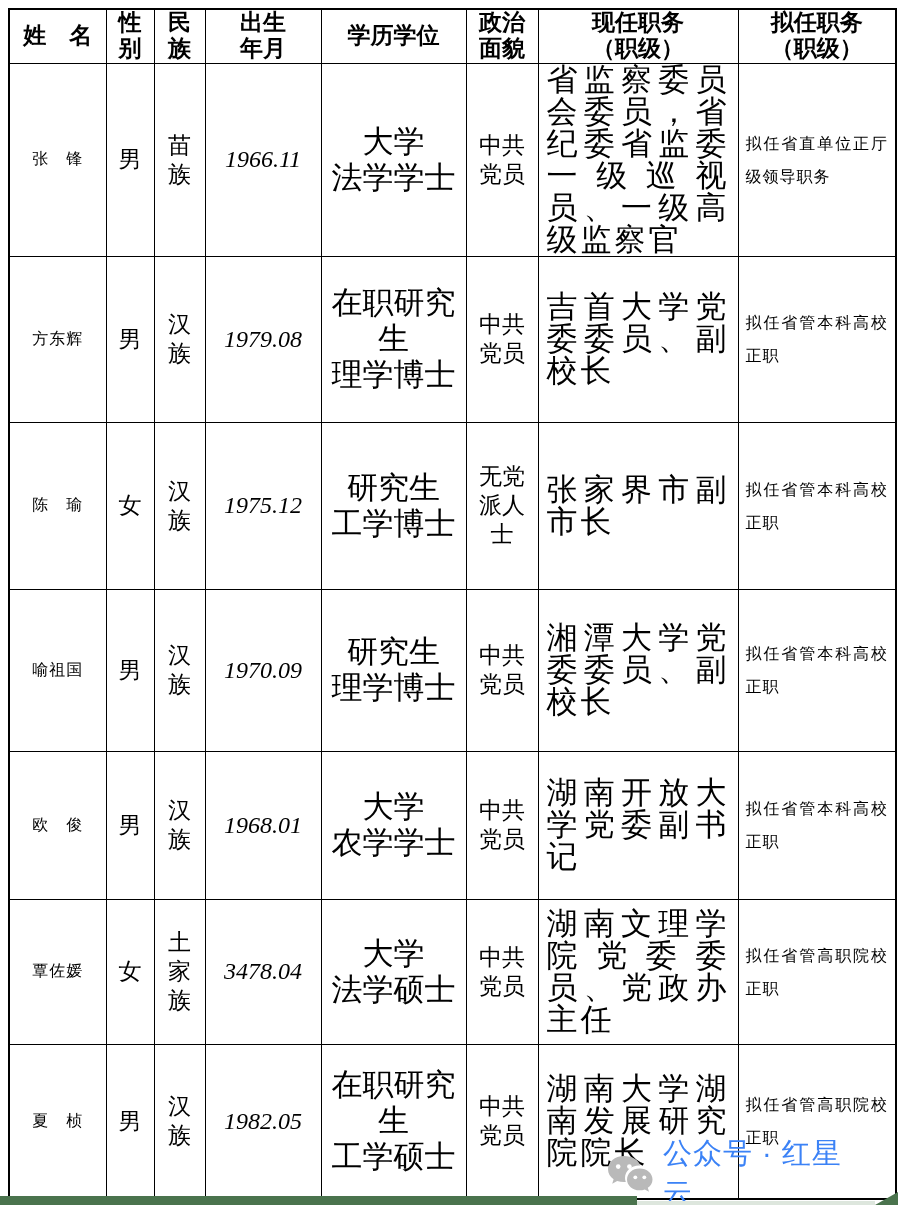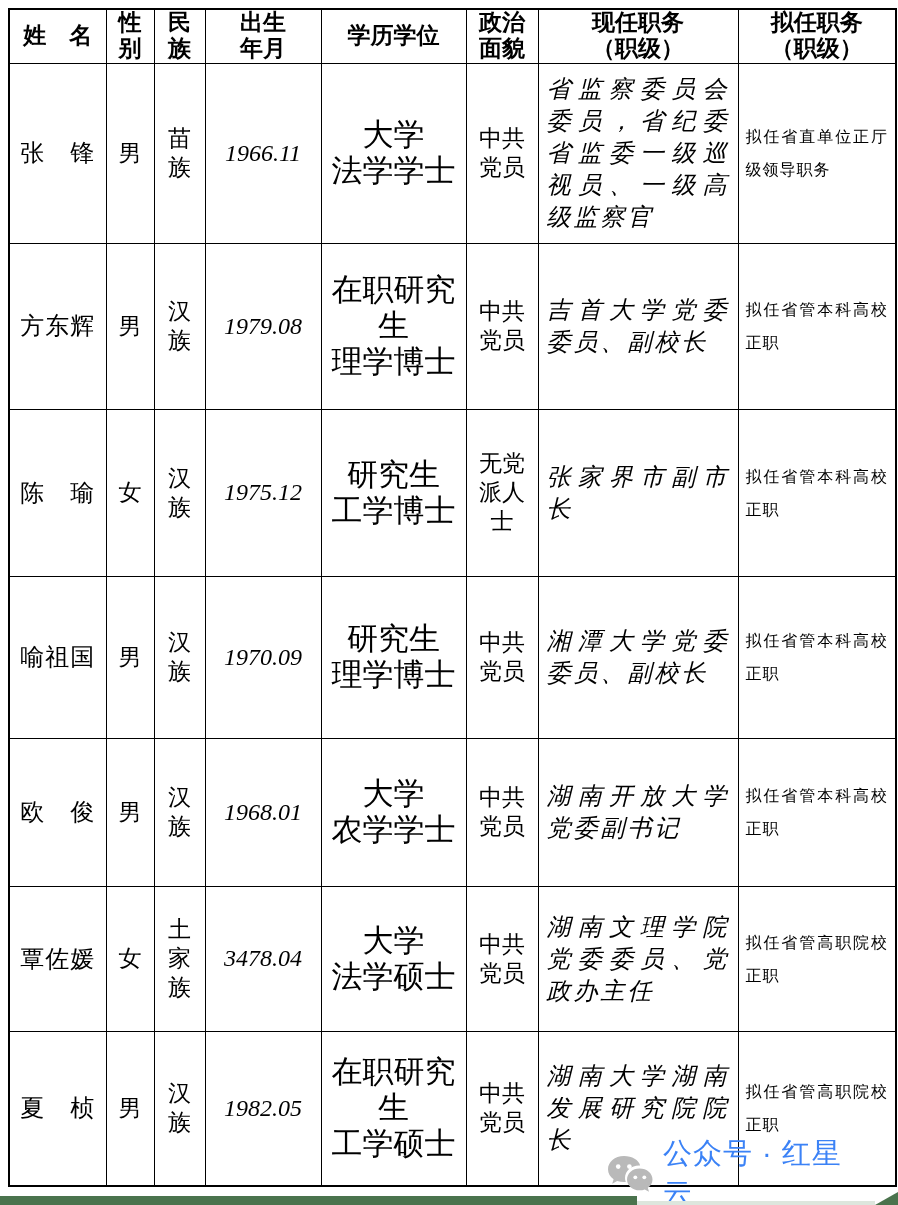--- a/index.html
+++ b/index.html
@@ -20,28 +20,28 @@
   .roster tbody tr:nth-child(6){height:145px;}
   .roster tbody tr:nth-child(7){height:155px;}
 
   col.w-name{width:97px;} col.w-gender{width:48px;} col.w-ethnic{width:51px;}
   col.w-birth{width:116px;} col.w-edu{width:145px;} col.w-pol{width:72px;}
   col.w-cur{width:200px;} col.w-prop{width:158px;}
 
   .roster th{font-weight:bold;font-size:23px;line-height:26px;text-align:center;}
   .roster td{font-size:23px;text-align:center;}
 
-  td.c-name{font-size:24px;letter-spacing:1px;font-family:Liberation Serif, serif;}
+  td.c-name{font-size:16px;letter-spacing:1px;font-family:Liberation Serif, serif;}
   td.c-gender{font-size:23px;}
   td.c-ethnic{font-size:23px;line-height:29px;}
   td.c-birth{font-size:24px;font-style:italic;}
   td.c-edu{font-size:31px;line-height:36px;}
   td.c-pol{font-size:23px;line-height:29px;}
-  td.c-cur{font-size:24px;line-height:32px;letter-spacing:3px;text-align:justify;
-           text-justify:inter-character;word-break:break-all;padding:0 8px;font-style:italic;}
+  td.c-cur{font-size:31px;line-height:32px;letter-spacing:3px;text-align:justify;
+           text-justify:inter-character;word-break:break-all;padding:0 8px;}
   td.c-prop{font-size:16px;line-height:33px;letter-spacing:1px;text-align:justify;
            text-justify:inter-character;word-break:break-all;padding:0 7px;}
 
   
   .watermark{position:absolute;left:606px;top:1152px;width:258px;height:44px;
              display:flex;align-items:center;gap:9px;
              font-family:"Liberation Sans","DejaVu Sans",sans-serif;
              font-size:29px;letter-spacing:1px;color:#3b82f6;}
   .watermark svg{display:block;}
 

